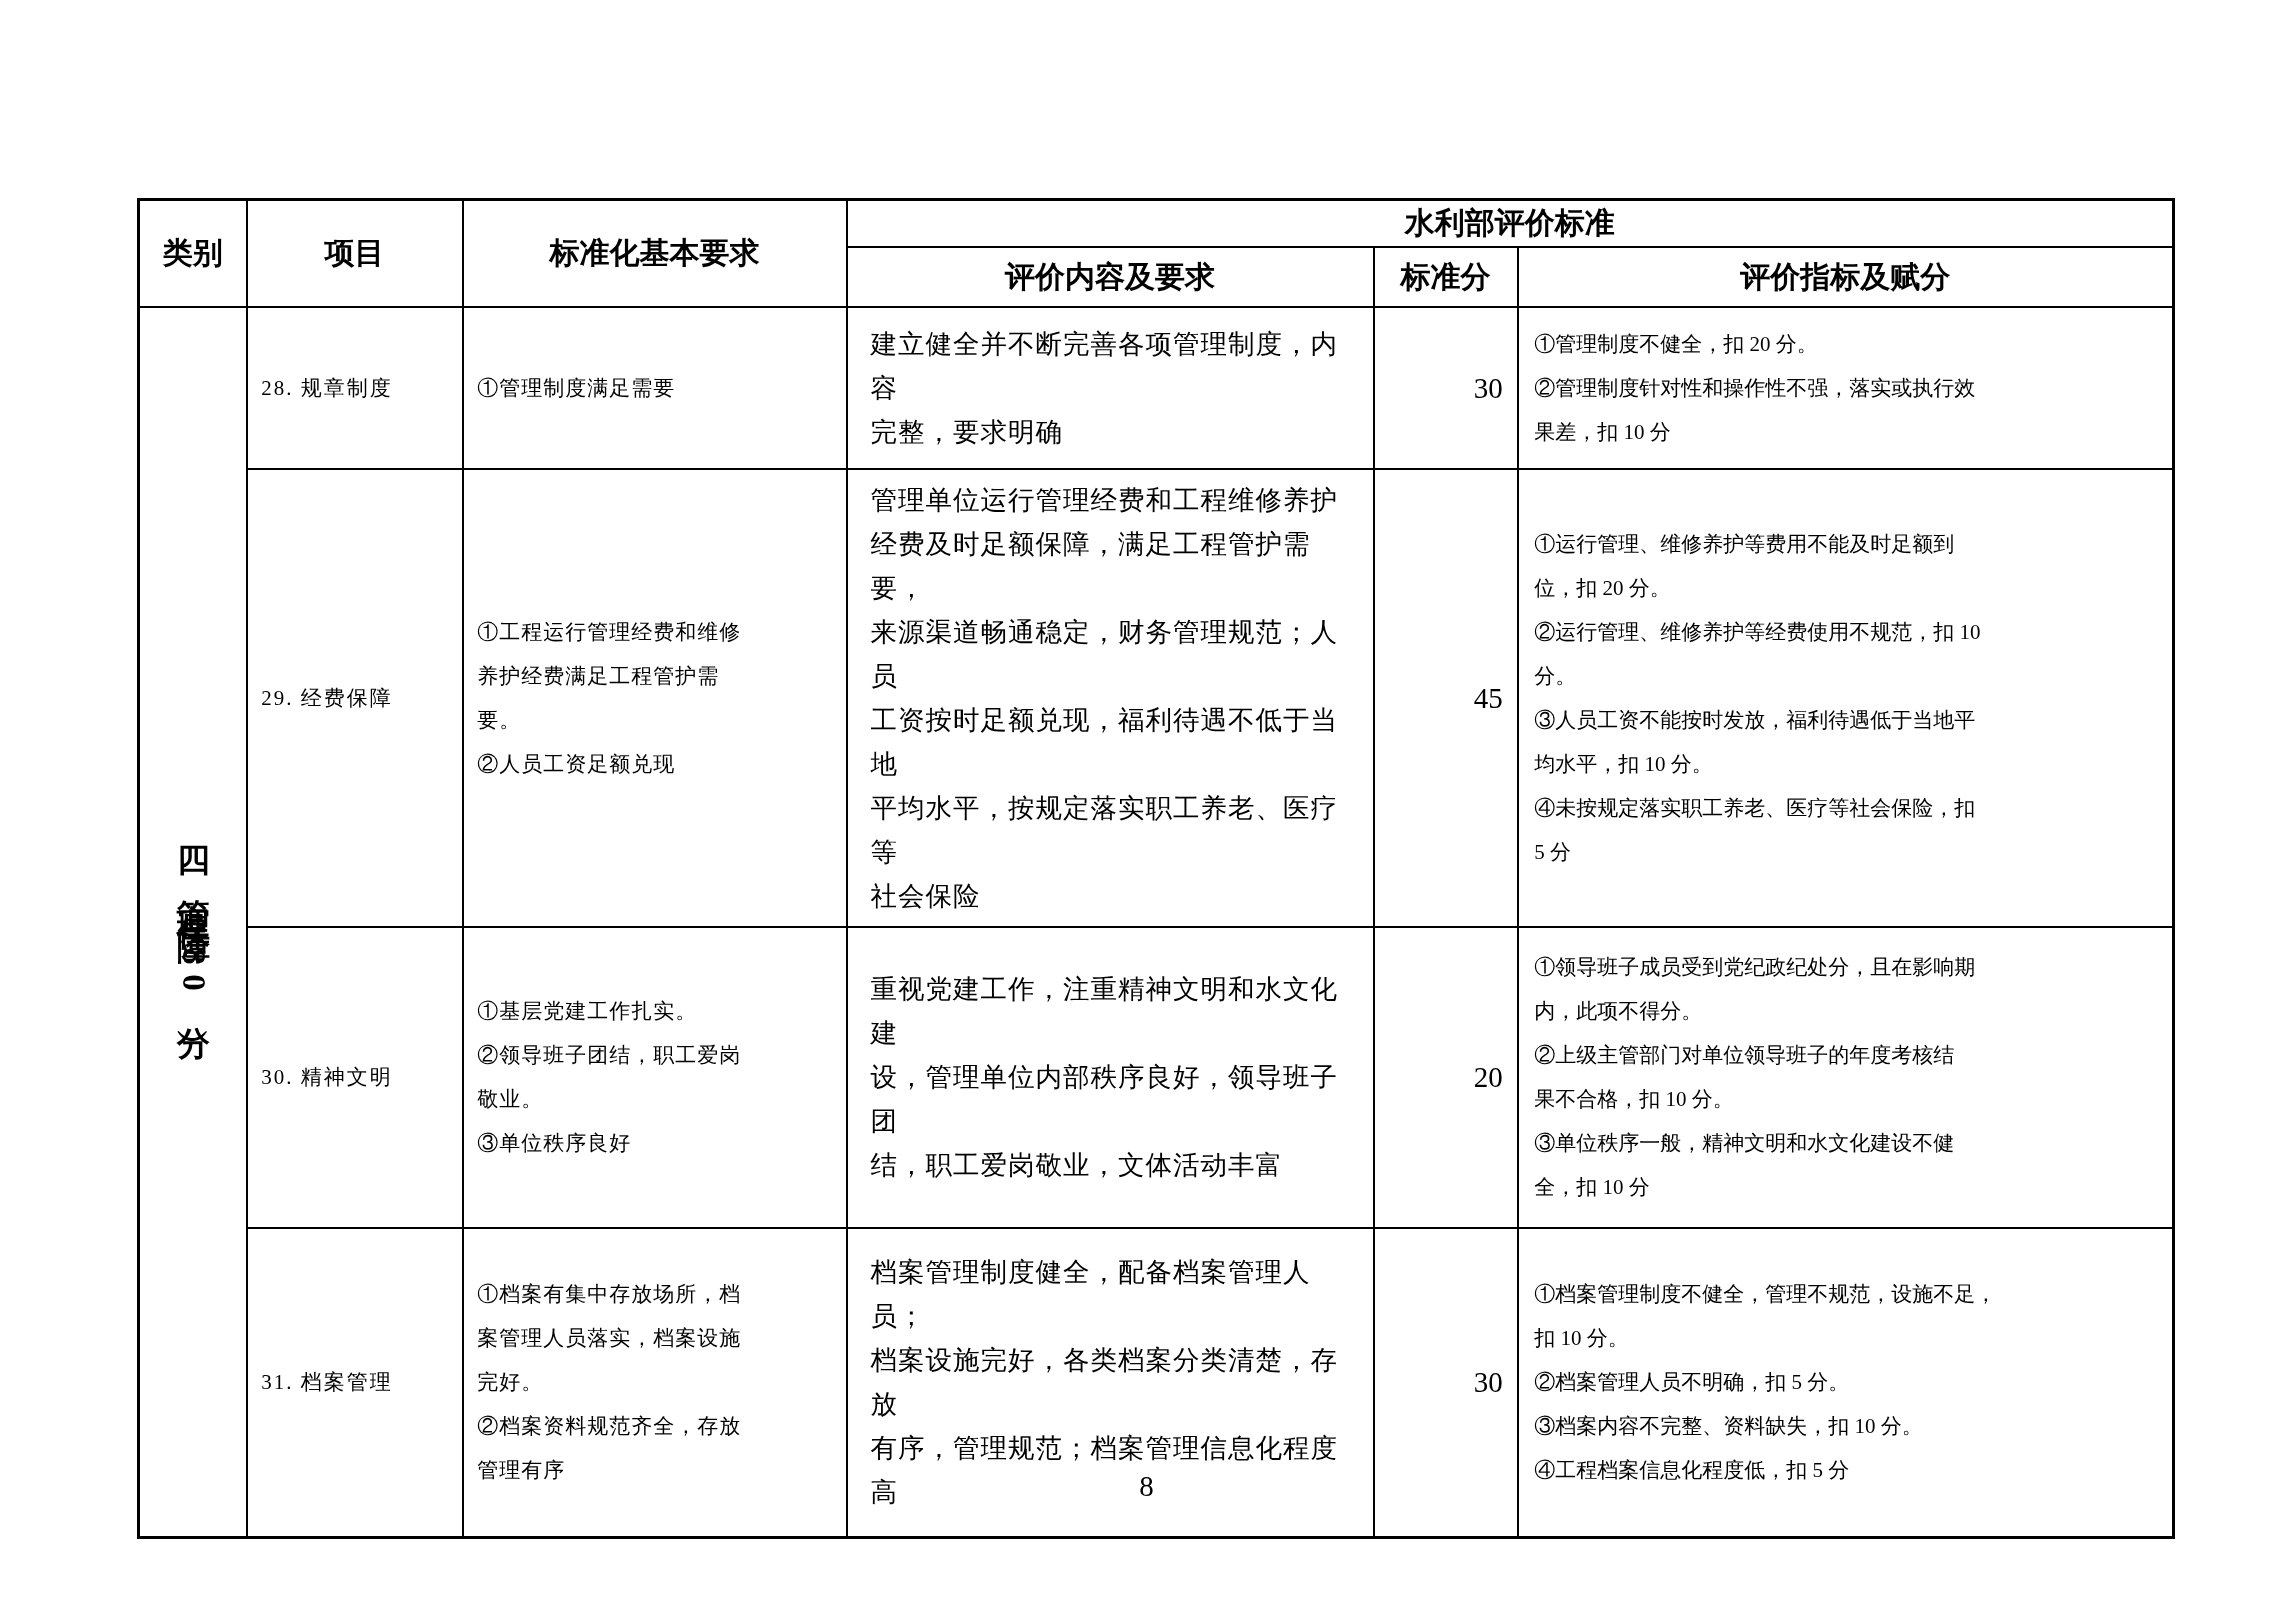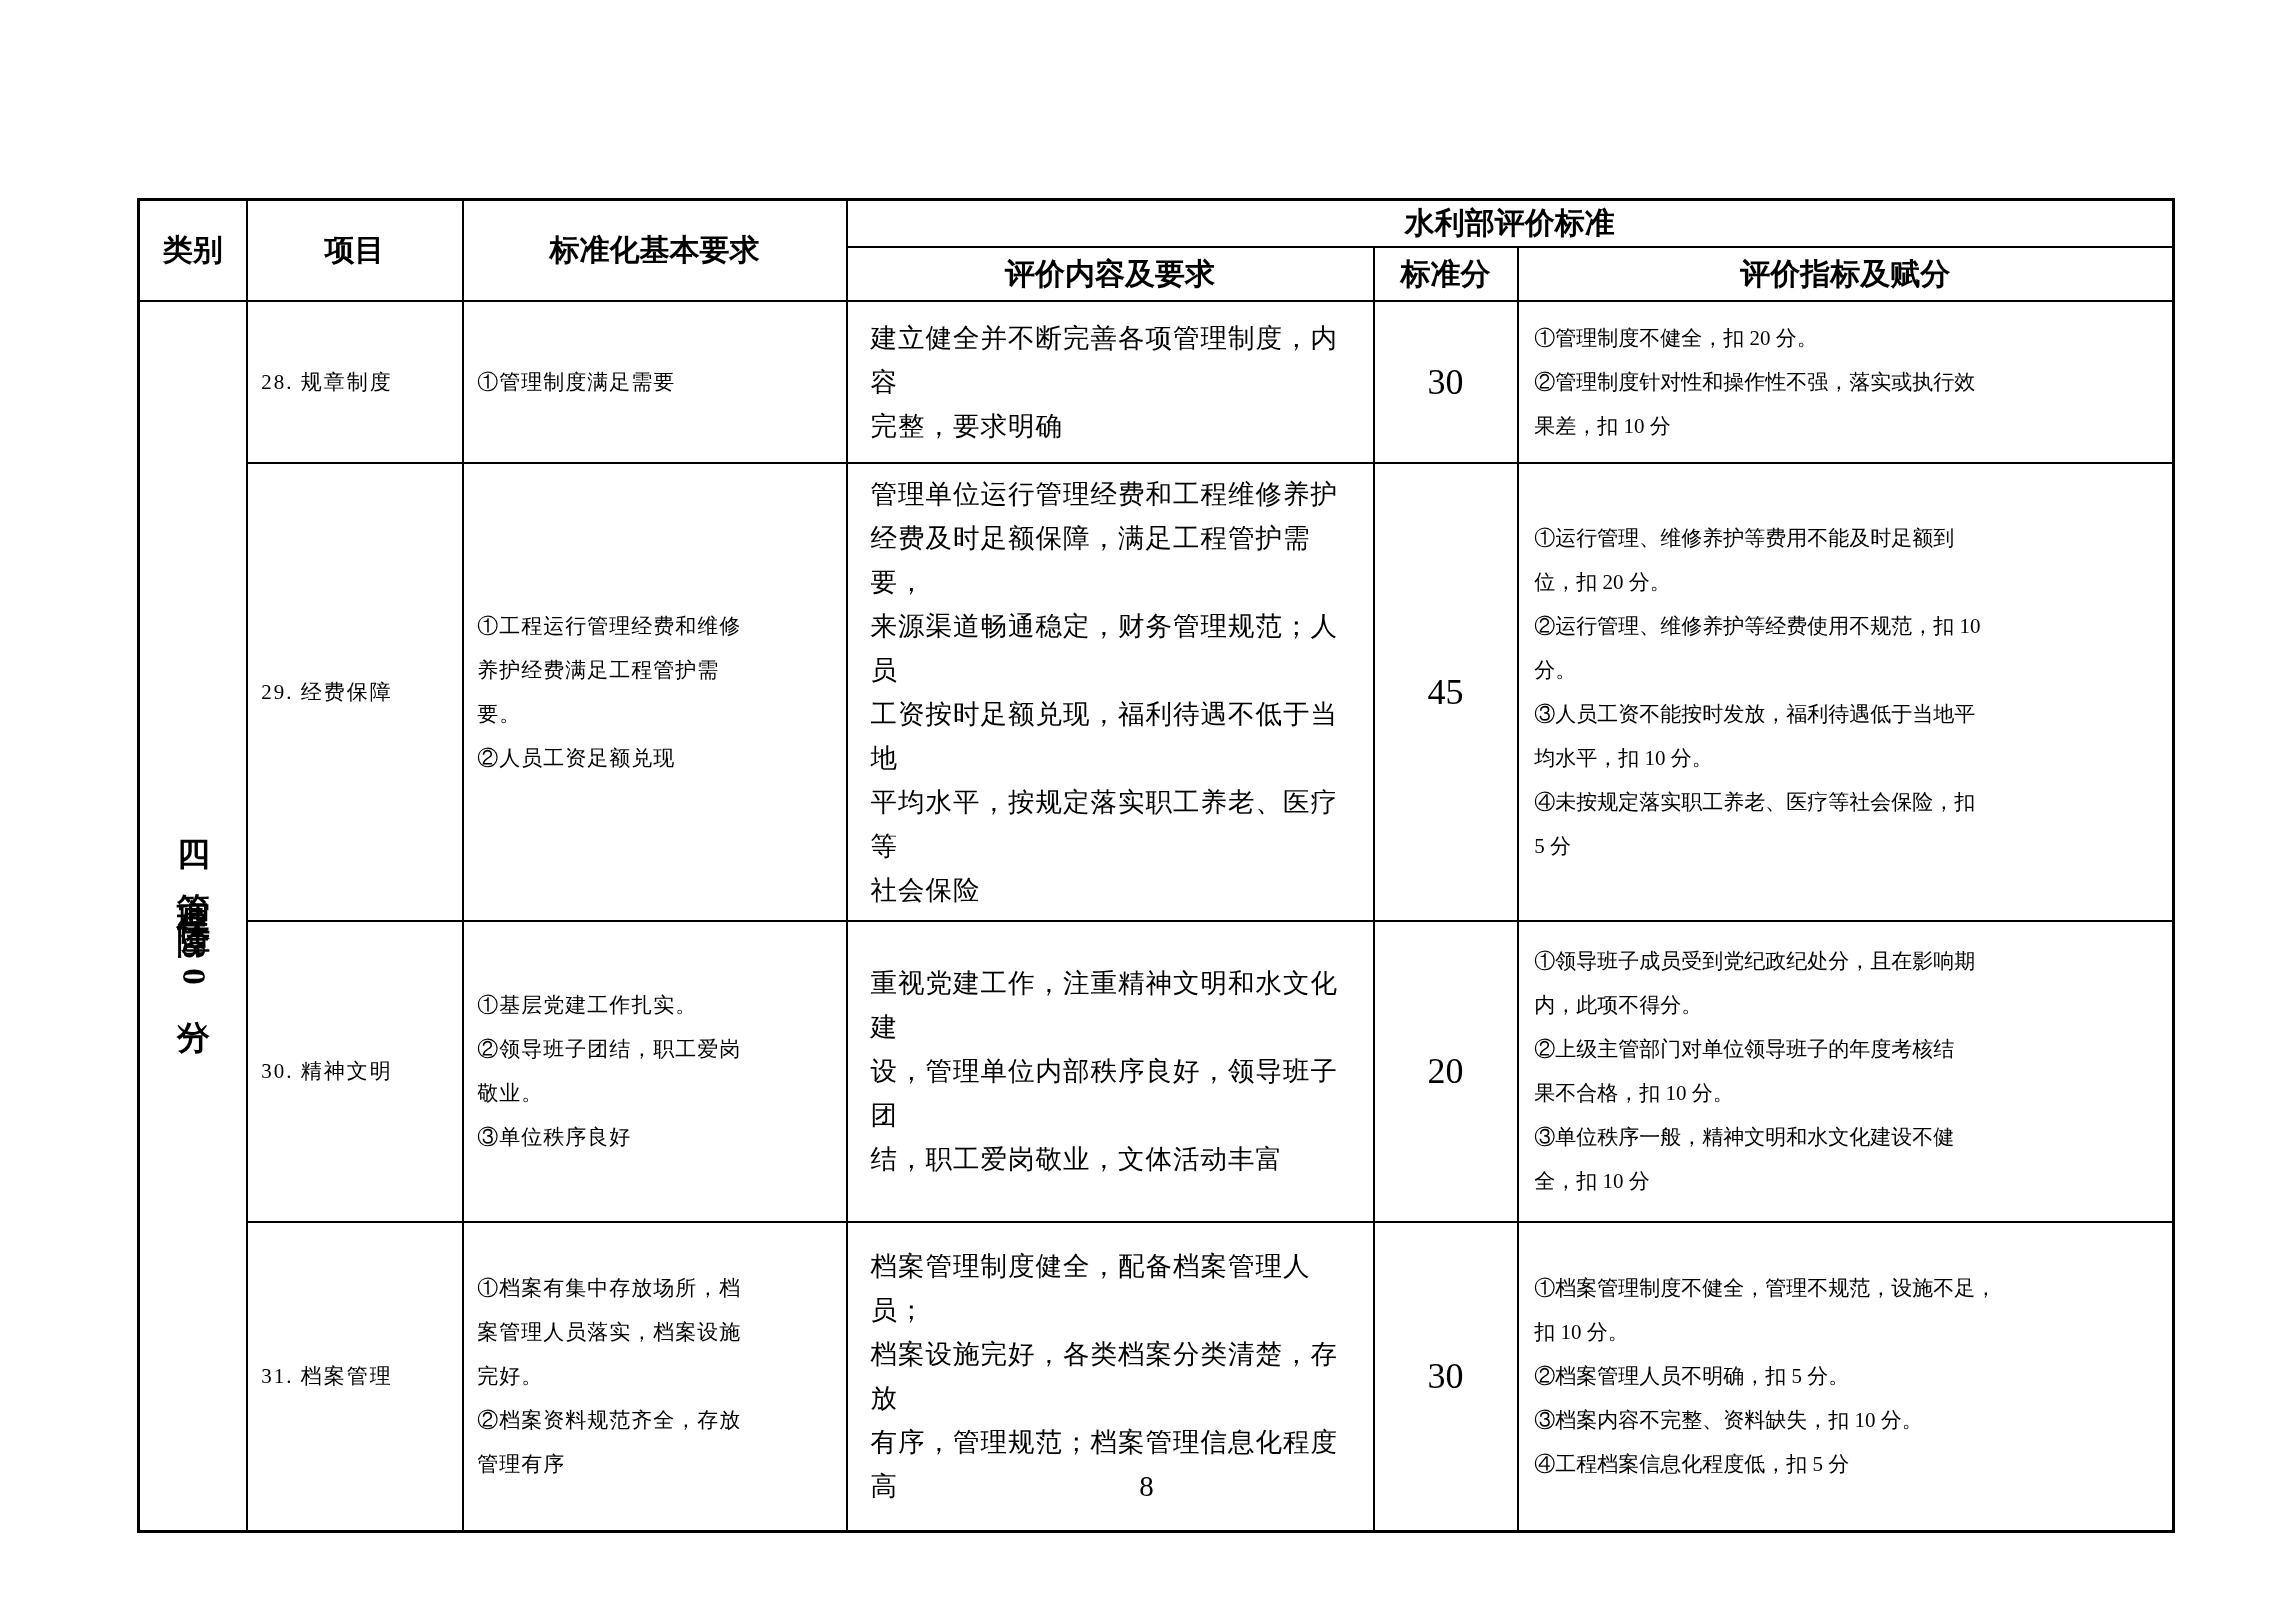--- a/index.html
+++ b/index.html
@@ -36,21 +36,21 @@
   td.body-cell {
     font-size: 21px;
     line-height: 44px;
     vertical-align: middle;
     white-space: pre-line;
     padding: 7.8px 13.7px;
   }
   td.col-item { letter-spacing: 2px; margin-left: 20px; }
   td.col-basic { letter-spacing: 1px; }
   td.col-content { font-size: 26.5px; letter-spacing: 1px; padding-left: 23px; }
-  td.col-score { text-align: center; font-size: 36px; letter-spacing: 0; }
+  td.col-score { text-align: right; font-size: 29px; letter-spacing: 0; }
   td.col-indicators { letter-spacing: 0; padding: 5.9px 15.7px; }
   td.category-cell {
     vertical-align: middle;
     text-align: center;
   }
   .vertical-text {
     display: inline-block;
     writing-mode: vertical-rl;
     text-orientation: mixed;
     font-weight: bold;
@@ -79,21 +79,21 @@
     <col style="width:144px">
     <col style="width:656px">
   </colgroup>
   <tbody>
     <tr style="height:44px">
       <th rowspan="2">类别</th>
       <th rowspan="2">项目</th>
       <th rowspan="2">标准化基本要求</th>
       <th colspan="3">水利部评价标准</th>
     </tr>
-    <tr style="height:54px">
+    <tr style="height:60px">
       <th>评价内容及要求</th>
       <th>标准分</th>
       <th>评价指标及赋分</th>
     </tr>
 
     <tr style="height:162px">
       <td rowspan="4" class="category-cell">
         <div class="vertical-text">四　管理保障（180分）</div>
       </td>
       <td class="body-cell col-item">28. 规章制度</td>

